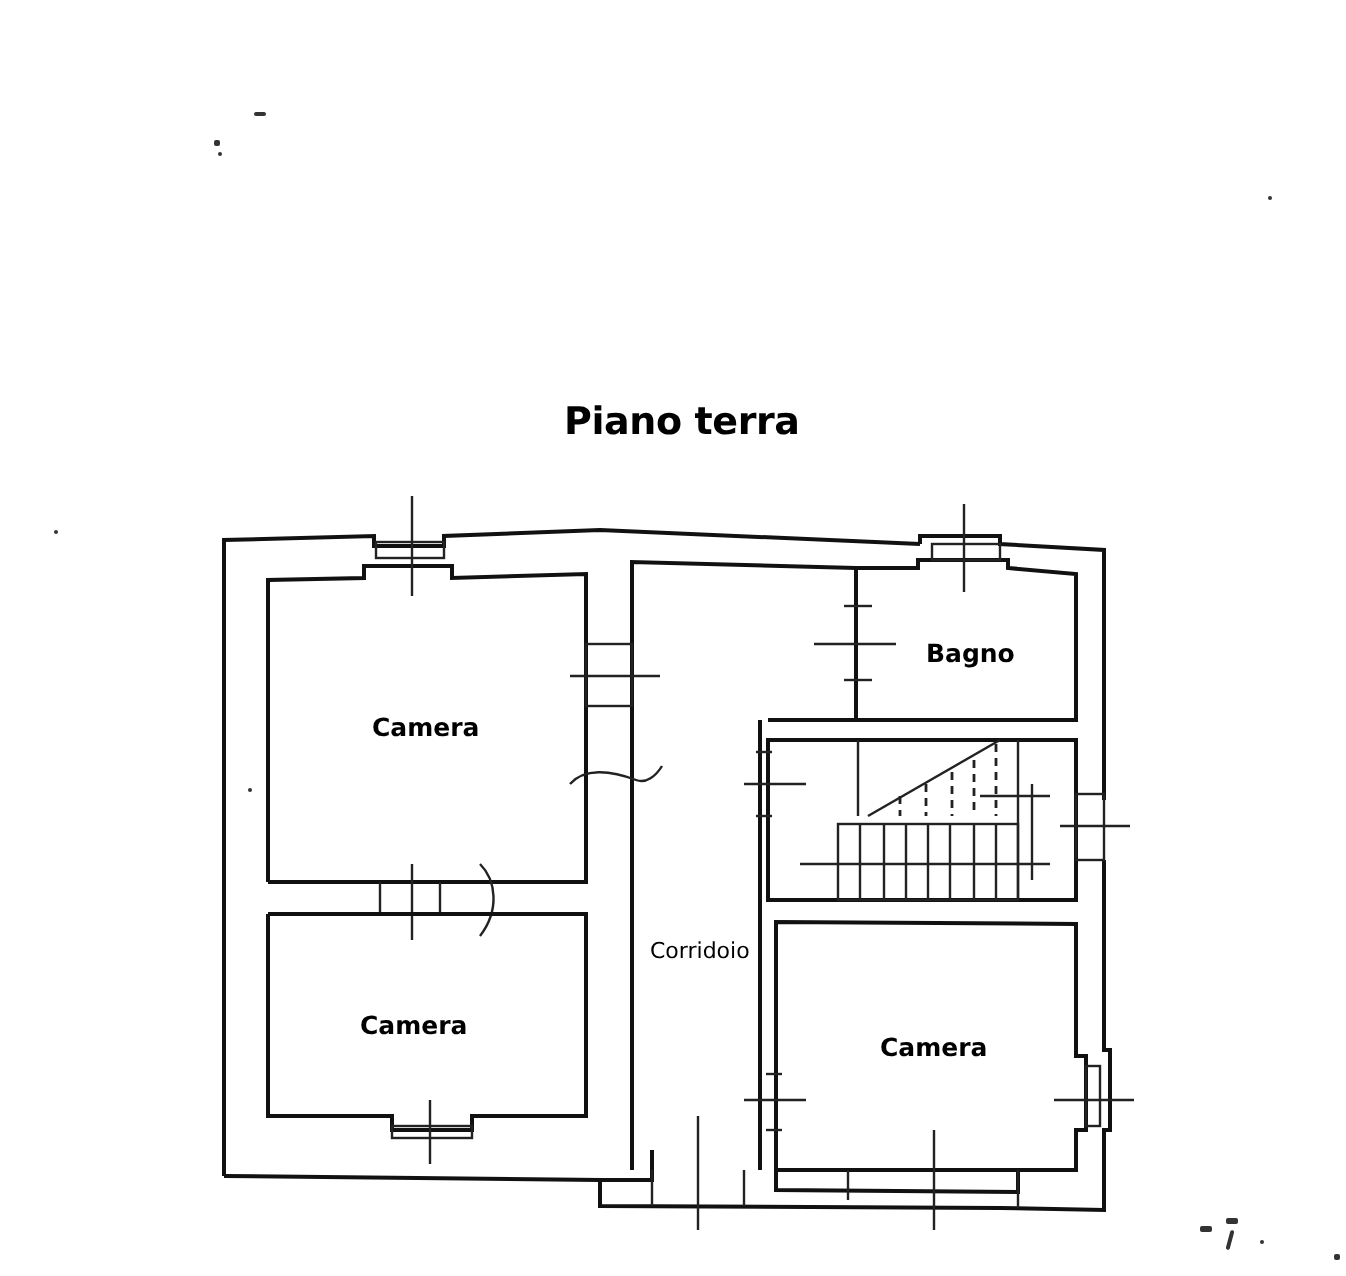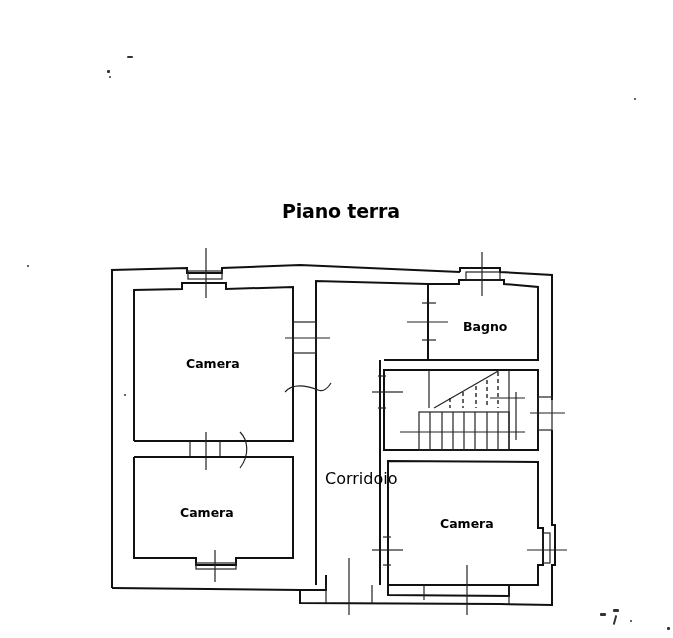--- a/index.html
+++ b/index.html
@@ -10,21 +10,21 @@
       font-family: "DejaVu Sans", sans-serif; letter-spacing: -0.2px;
     }
     svg.plan { position: absolute; left: 0; top: 0; }
     .wall { fill: none; stroke: #111; stroke-width: 2; stroke-linejoin: miter; }
     .thin { fill: none; stroke: #222; stroke-width: 1.2; }
     .dash { fill: none; stroke: #222; stroke-width: 1.4; stroke-dasharray: 4 3; }
     .room-label {
       position: absolute; font-size: 12.5px; font-weight: bold; color: #000;
       font-family: "DejaVu Sans", sans-serif; white-space: nowrap;
     }
-    .room-label.light { font-weight: normal; font-size: 16px; text-align: right; }
+    .room-label.light { font-weight: normal; font-size: 11px; text-align: right; }
     .speck { position: absolute; background: #333; border-radius: 1px; }
   </style>
 </head>
 <body>
 
 <div class="plan-title">Piano terra</div>
 
 <svg class="plan" width="673" height="638" viewBox="0 0 673 638">
 
   <g>

